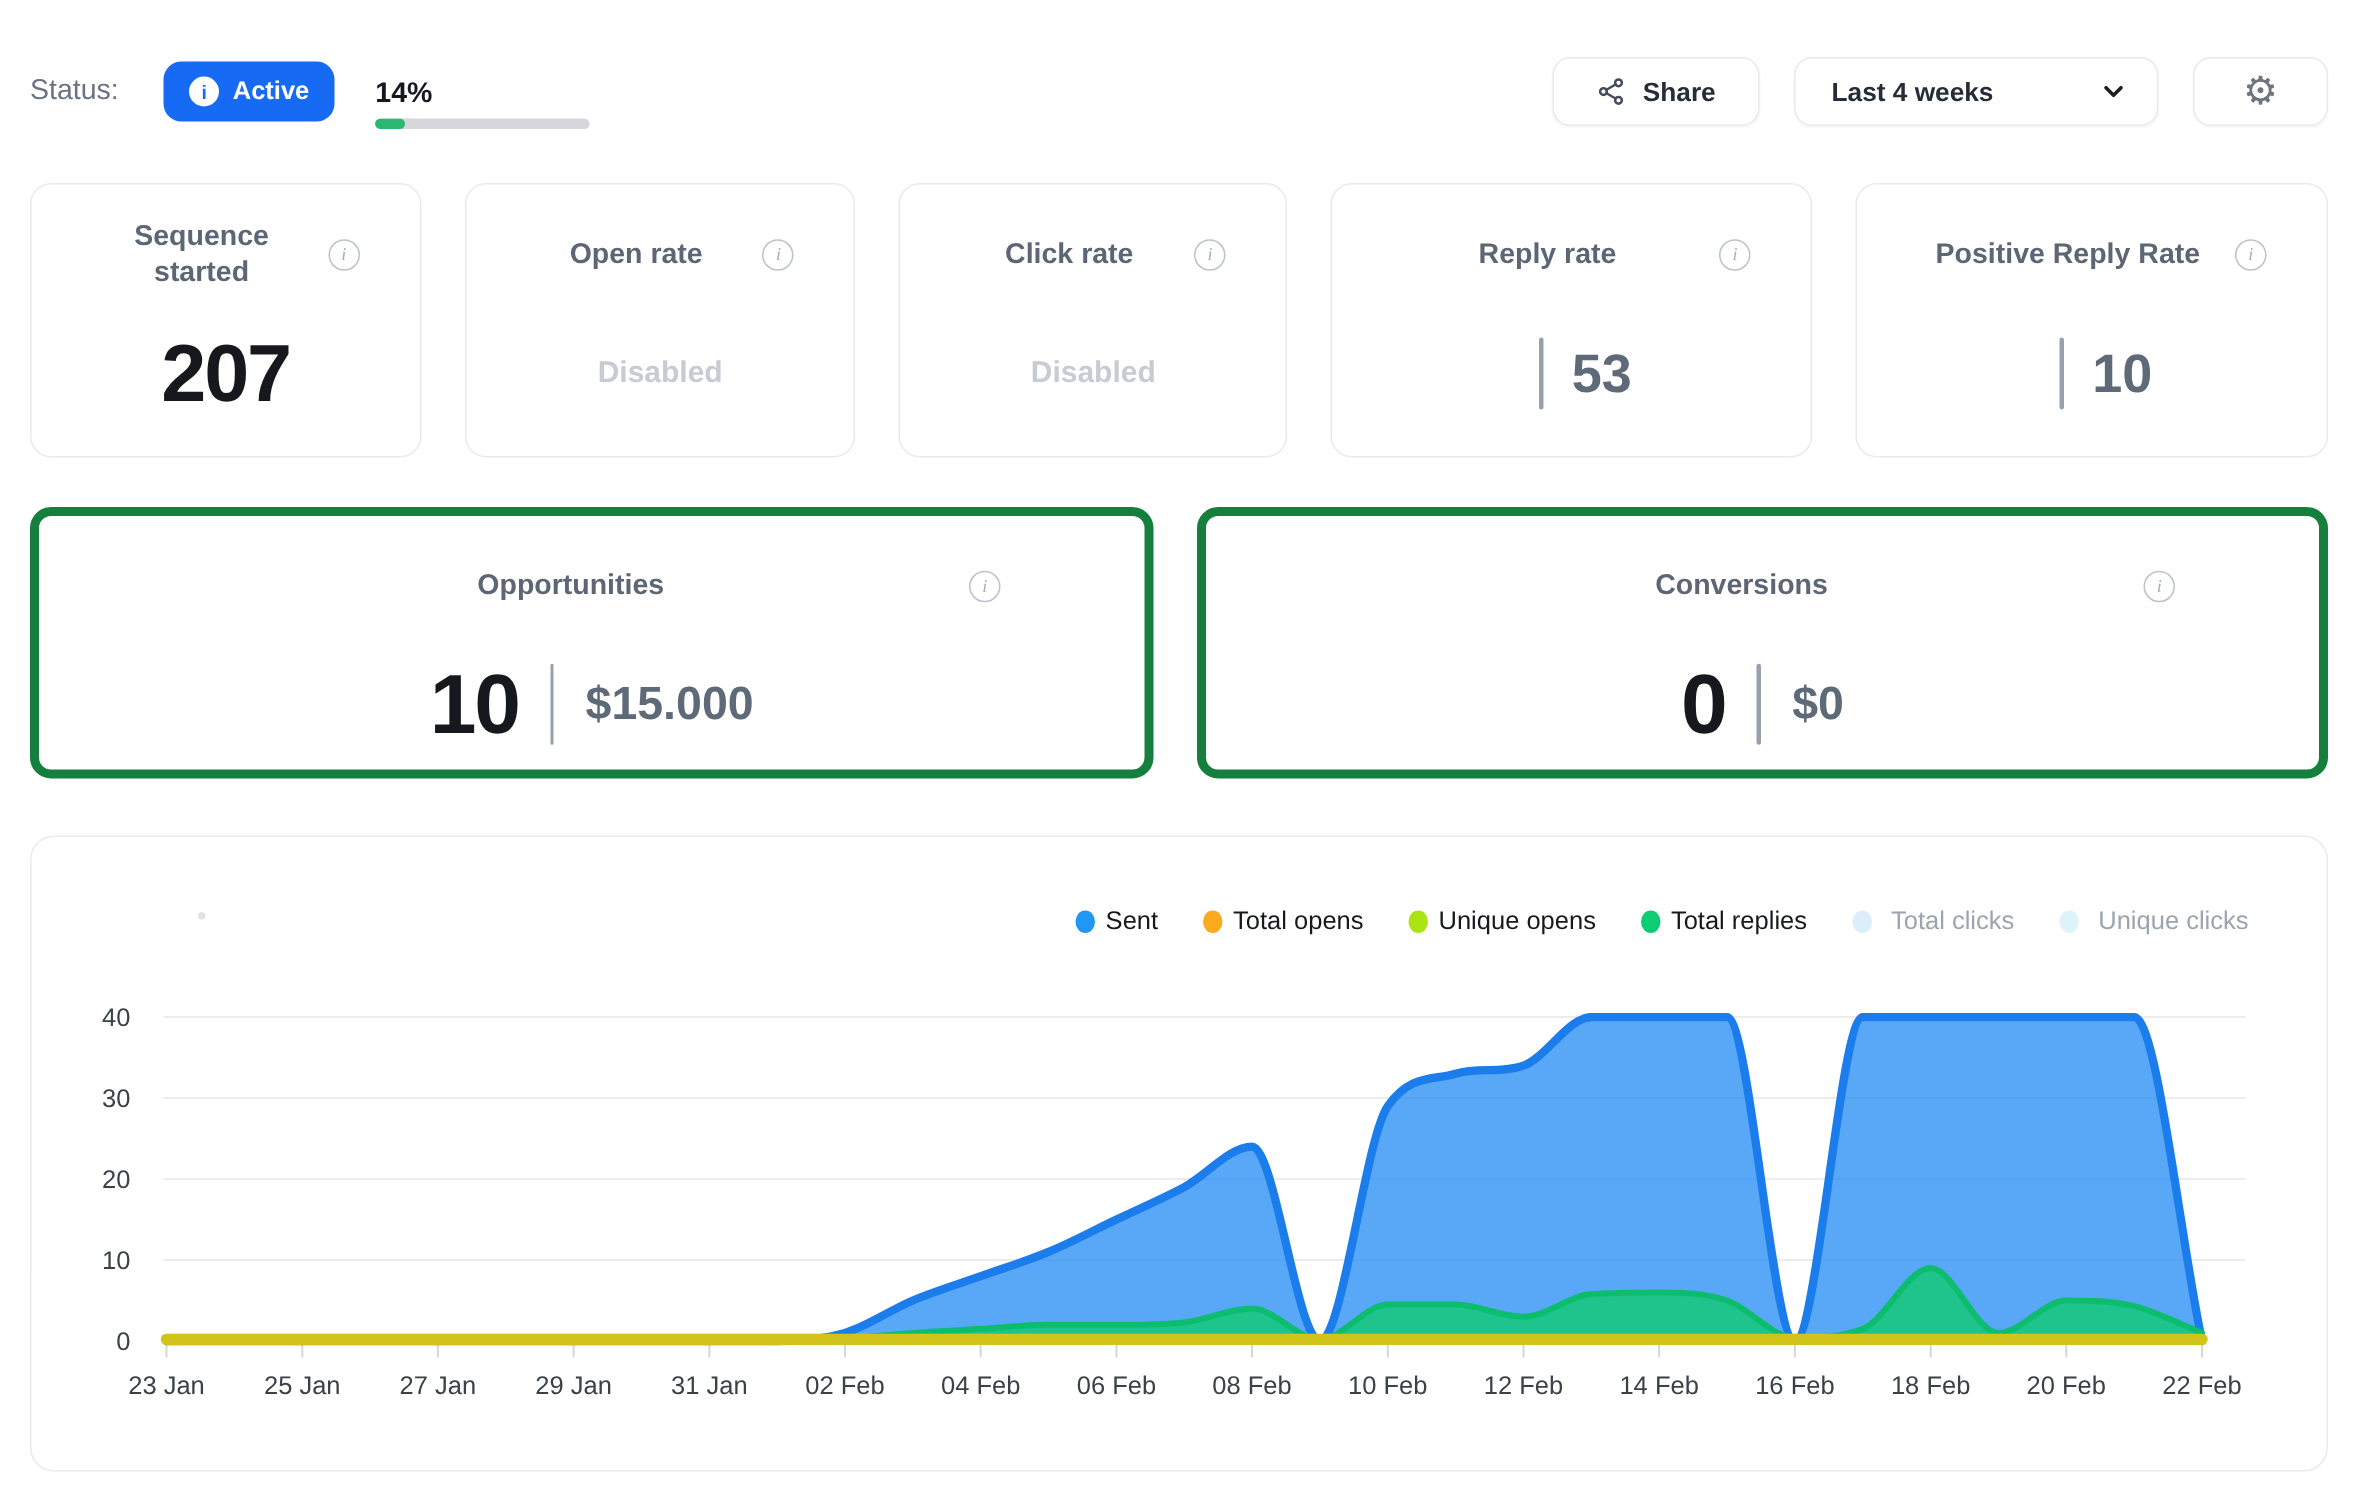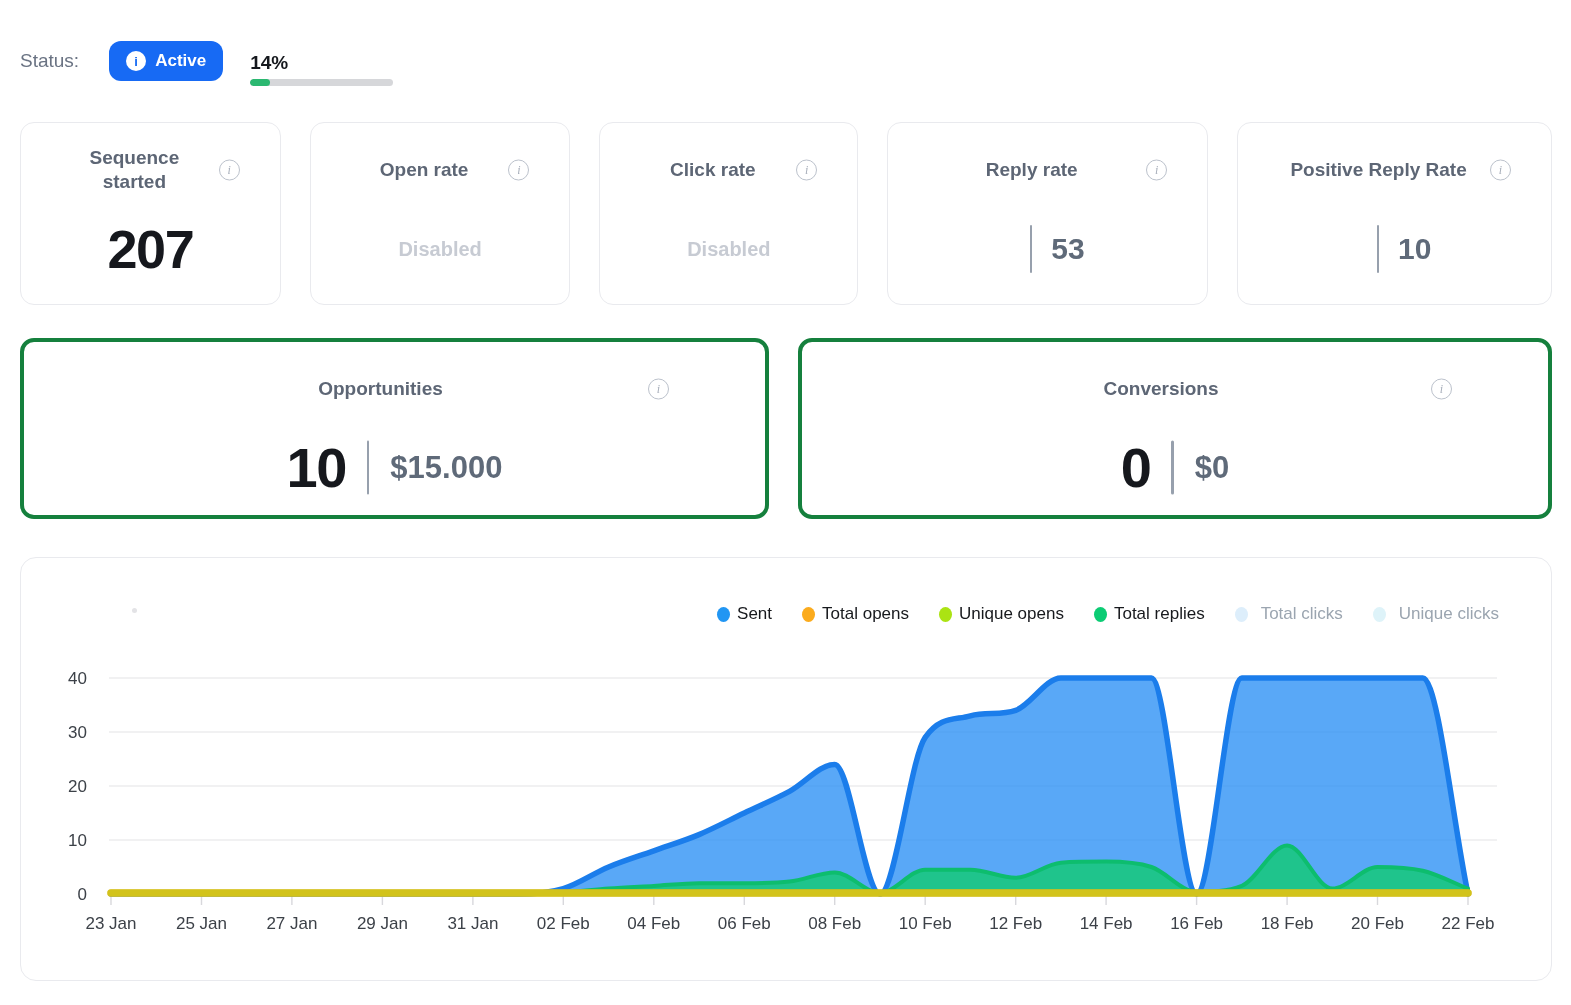--- a/index.html
+++ b/index.html
@@ -42,26 +42,26 @@
   .card-title { width:100%; text-align:center; padding-right:32px; font-size:19px; font-weight:700;
     color:#5d6675; line-height:1.28; white-space:pre-line; }
   .info-circle { position:absolute; right:40px; top:50%; transform:translateY(-50%);
     width:21px; height:21px; border-radius:50%; border:1.5px solid #bcc2cc; color:#a7aeba;
     font-size:12px; font-family:"Liberation Serif", serif; font-style:italic;
     display:flex; align-items:center; justify-content:center; cursor:pointer; background:#fff; }
   .value-row { position:absolute; left:0; right:0; top:126px; transform:translateY(-50%);
     display:flex; align-items:center; justify-content:center; }
   .big-num { font-size:54px; font-weight:800; color:#16181d; letter-spacing:-1.5px; }
   .v-sep { width:2.5px; height:48px; background:#97a0ad; border-radius:2px; margin:0 19px; }
-  .sub-num { font-size:30px; font-weight:700; color:#5f6a79; }
+  .sub-num { font-size:36px; font-weight:700; color:#5f6a79; }
   .disabled-text { font-size:20px; font-weight:700; color:#c7cbd3; }
 
   
   .wide-row { margin-top:33px; display:grid; grid-template-columns:749fr 754fr; gap:29px; }
-  .wide-card { position:relative; height:181px; background:#ffffff; border:4px solid #15803d;
+  .wide-card { position:relative; height:181px; background:#ffffff; border:6px solid #15803d;
     border-radius:14px; }
   .wide-card .card-head { margin-top:35px; min-height:24px; }
   .wide-card .card-title { padding-right:28px; white-space:normal; }
   .wide-card .info-circle { right:96px; }
   .wide-card .value-row { top:125px; }
   .wide-card .big-num { font-size:56px; }
   .wide-card .v-sep { height:54px; margin:0 21px; }
   .wide-card .sub-num { font-size:31px; }
 
   
@@ -91,20 +91,43 @@
       <span>Active</span>
     </button>
 
     <div class="progress-block">
       <div class="progress-label">14%</div>
       <div class="progress-track">
         <div class="progress-fill" style="width: 14%;"></div>
       </div>
     </div>
 
+    <div class="topbar-actions">
+      <button class="tb-btn share-btn">
+        <svg width="20" height="20" viewBox="0 0 24 24" fill="none" stroke="#454d5a" stroke-width="2" stroke-linecap="round">
+          <circle cx="18" cy="5" r="2.7"></circle>
+            <circle cx="6" cy="12" r="2.7"></circle>
+            <circle cx="18" cy="19" r="2.7"></circle>
+          <line x1="8.4" y1="10.6" x2="15.6" y2="6.4"></line>
+            <line x1="8.4" y1="13.4" x2="15.6" y2="17.6"></line>
+        </svg>
+        <span>Share</span>
+      </button>
+
+      <button class="tb-btn range-btn">
+        <span>Last 4 weeks</span>
+        <svg width="18" height="18" viewBox="0 0 18 18" fill="none" stroke="#1b2026" stroke-width="2.4" stroke-linecap="round" stroke-linejoin="round">
+          <polyline points="4,6.5 9,11.5 14,6.5"></polyline>
+        </svg>
+      </button>
+
+      <button class="tb-btn gear-btn">
+        <span class="gear-glyph">⚙︎</span>
+      </button>
+    </div>
   </header>
 
   <section class="stat-row">
 
     <div class="card">
       <div class="card-head">
         <span class="card-title">Sequence
 started</span>
         <span class="info-circle">i</span>
       </div>

